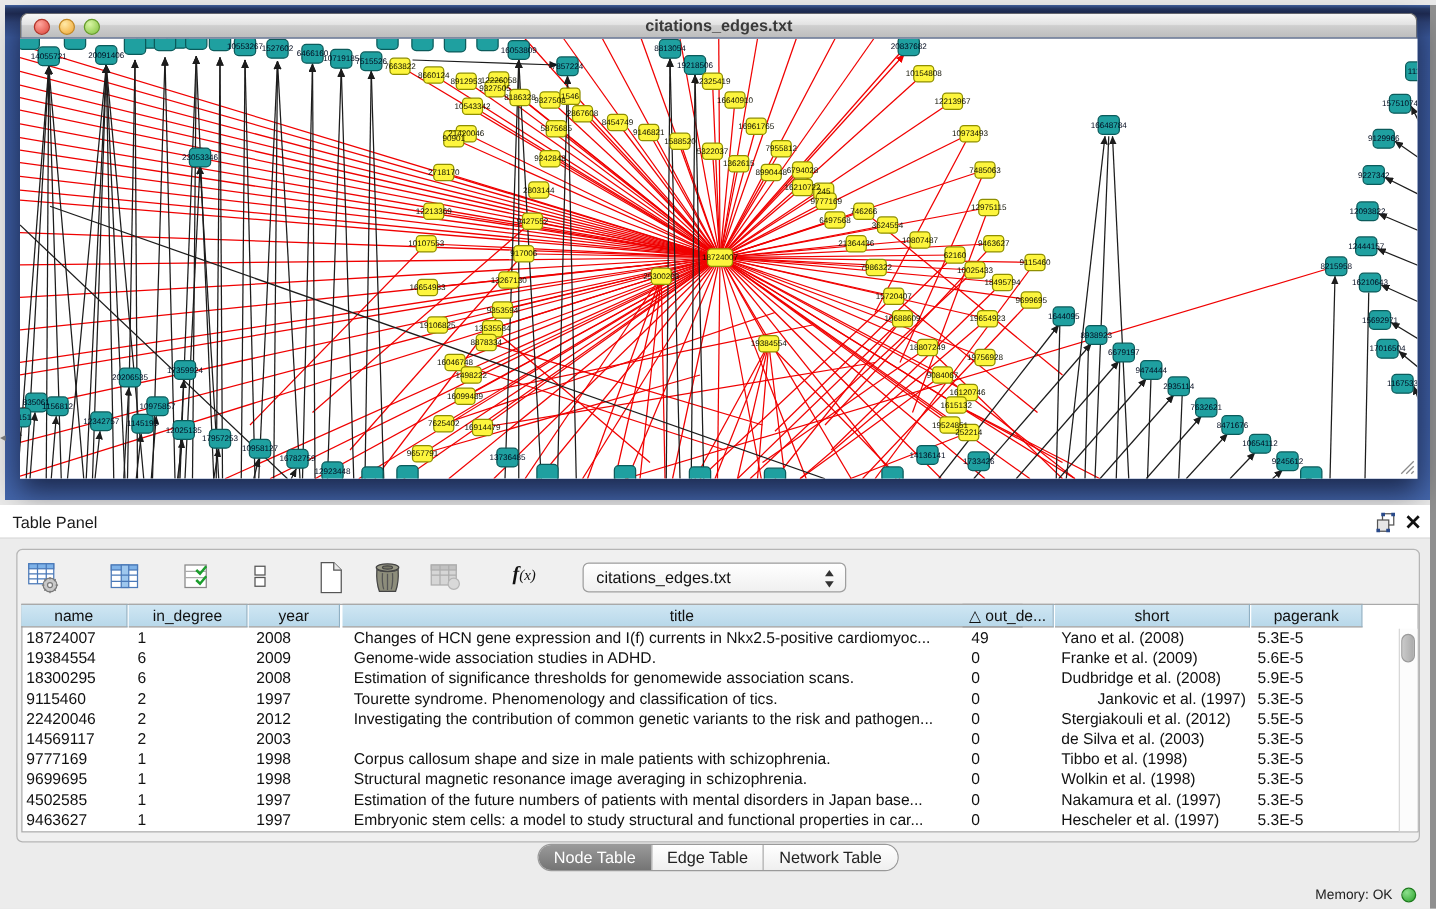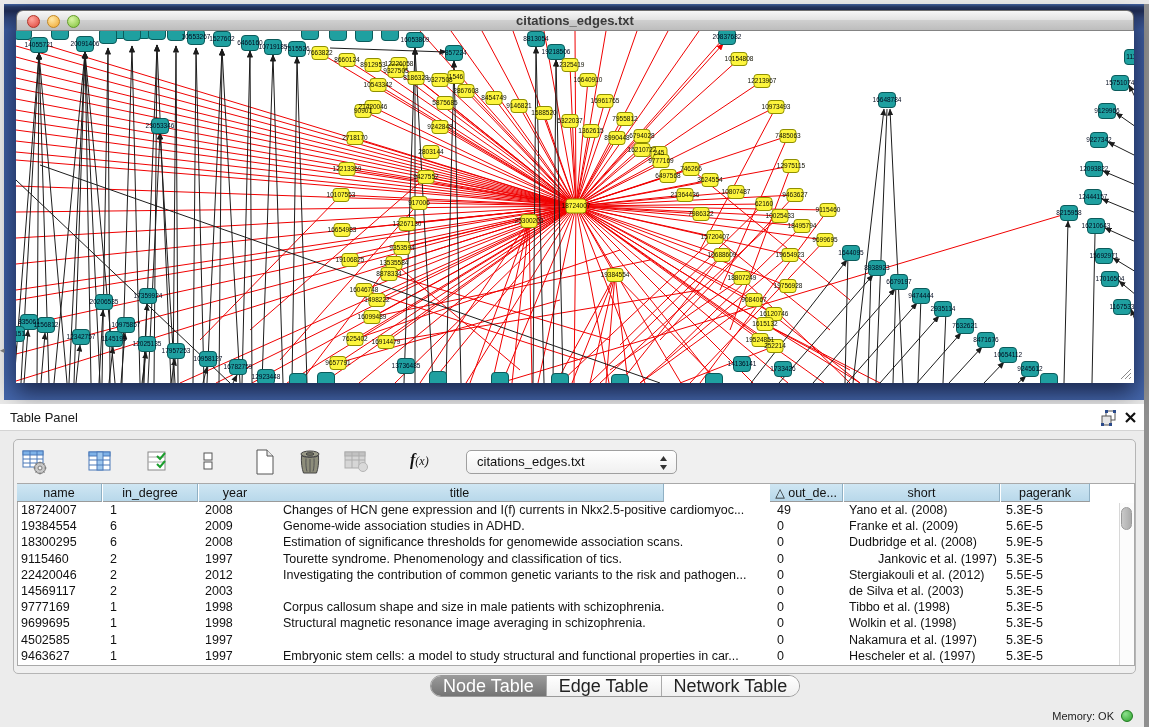--- a/index.html
+++ b/index.html
@@ -35,21 +35,21 @@
   border-right:1px solid #8fb0c4; border-top:1px solid #a9a9a9; border-bottom:1px solid #9a9a9a;
   font-size:12.5px; text-align:center; line-height:19px; color:#111; }
 .cell { position:absolute; height:16px; font-size:12.5px; color:#111; white-space:nowrap;
   overflow:hidden; }
 #vsb { left:1119px; top:503px; width:15px; height:162px; background:#fcfcfc; border-left:1px solid #d8d8d8; }
 #vthumb { left:1121px; top:507px; width:11px; height:23px; background:linear-gradient(90deg,#c9c9c9,#ababab);
   border:1px solid #9a9a9a; border-radius:6px; }
 
 #tabs { left:430px; top:675px; height:22px; display:flex; border:1px solid #9a9a9a; border-radius:11px;
   overflow:hidden; background:#fff; }
-.tab { font-size:18px; line-height:20px; padding:0 12px; color:#222;
+.tab { font-size:13px; line-height:20px; padding:0 12px; color:#222;
   background:linear-gradient(180deg,#ffffff,#efefef); }
 .tab.sel { background:linear-gradient(180deg,#9a9a9a,#747474); color:#fff; }
 .tab + .tab { border-left:1px solid #aaa; }
 #mem { right:35px; top:710px; font-size:11px; color:#222; }
 #memdot { left:1121px; top:710px; width:12px; height:12px; border-radius:50%;
   background:radial-gradient(circle at 35% 30%, #8ce08c, #2da32d); border:1px solid #1c7a1c; }
 .icon { position:absolute; top:449px; }
 </style></head>
 <body>
 <div id="root">
@@ -679,21 +679,21 @@
 <div class="abs" id="combo">citations_edges.txt
   <svg class="abs" style="right:8px;top:4px" width="9" height="16" viewBox="0 0 9 16">
     <path d="M4.5,1 L8,6 H1 Z" fill="#333"></path>
         <path d="M4.5,15 L8,10 H1 Z" fill="#333"></path>
   </svg>
 </div>
 <div class="abs" id="tablewrap"></div>
 <div class="hc" style="left:17px;width:85px;">name</div>
 <div class="hc" style="left:103px;width:95px;">in_degree</div>
 <div class="hc" style="left:199px;width:73px;">year</div>
-<div class="hc" style="left:256px;width:408px;">title</div>
+<div class="hc" style="left:274px;width:544px;">title</div>
 <div class="hc" style="left:770px;width:73px;">△ out_de...</div>
 <div class="hc" style="left:844px;width:156px;">short</div>
 <div class="hc" style="left:1001px;width:89px;">pagerank</div>
 <div class="cell" style="left:21px;top:503px;width:82px;">18724007</div>
 <div class="cell" style="left:110px;top:503px;width:89px;">1</div>
 <div class="cell" style="left:205px;top:503px;width:68px;">2008</div>
 <div class="cell" style="left:283px;top:503px;width:487px;">Changes of HCN gene expression and I(f) currents in Nkx2.5-positive cardiomyoc...</div>
 <div class="cell" style="left:777px;top:503px;width:67px;">49</div>
 <div class="cell" style="left:849px;top:503px;width:152px;">Yano et al. (2008)</div>
 <div class="cell" style="left:1006px;top:503px;width:85px;">5.3E-5</div>
@@ -741,20 +741,21 @@
 <div class="cell" style="left:21px;top:616px;width:82px;">9699695</div>
 <div class="cell" style="left:110px;top:616px;width:89px;">1</div>
 <div class="cell" style="left:205px;top:616px;width:68px;">1998</div>
 <div class="cell" style="left:283px;top:616px;width:487px;">Structural magnetic resonance image averaging in schizophrenia.</div>
 <div class="cell" style="left:777px;top:616px;width:67px;">0</div>
 <div class="cell" style="left:849px;top:616px;width:152px;">Wolkin et al. (1998)</div>
 <div class="cell" style="left:1006px;top:616px;width:85px;">5.3E-5</div>
 <div class="cell" style="left:21px;top:633px;width:82px;">4502585</div>
 <div class="cell" style="left:110px;top:633px;width:89px;">1</div>
 <div class="cell" style="left:205px;top:633px;width:68px;">1997</div>
+<div class="cell" style="left:283px;top:633px;width:487px;">Estimation of the future numbers of patients with mental disorders in Japan base...</div>
 <div class="cell" style="left:777px;top:633px;width:67px;">0</div>
 <div class="cell" style="left:849px;top:633px;width:152px;">Nakamura et al. (1997)</div>
 <div class="cell" style="left:1006px;top:633px;width:85px;">5.3E-5</div>
 <div class="cell" style="left:21px;top:649px;width:82px;">9463627</div>
 <div class="cell" style="left:110px;top:649px;width:89px;">1</div>
 <div class="cell" style="left:205px;top:649px;width:68px;">1997</div>
 <div class="cell" style="left:283px;top:649px;width:487px;">Embryonic stem cells: a model to study structural and functional properties in car...</div>
 <div class="cell" style="left:777px;top:649px;width:67px;">0</div>
 <div class="cell" style="left:849px;top:649px;width:152px;">Hescheler et al. (1997)</div>
 <div class="cell" style="left:1006px;top:649px;width:85px;">5.3E-5</div>

